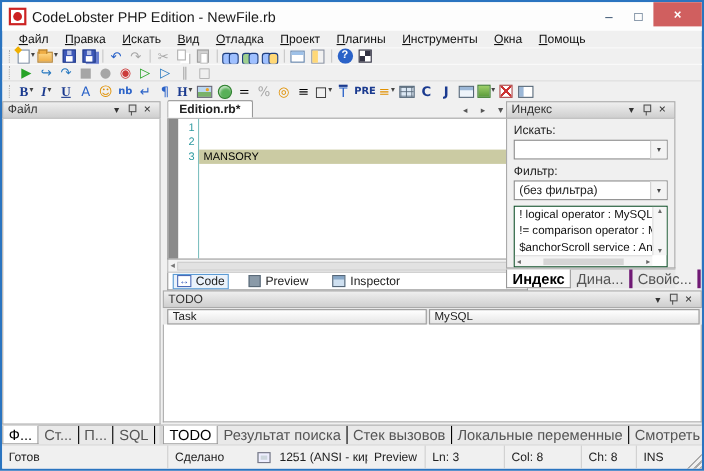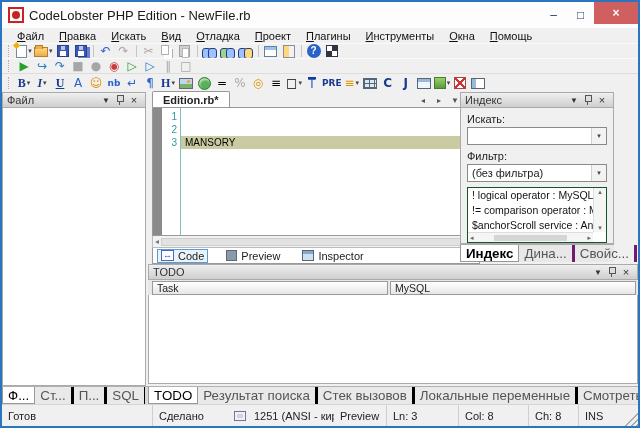--- a/index.html
+++ b/index.html
@@ -119,21 +119,21 @@
   .rtab.active{background:#fff;color:#000;font-weight:bold;border:1px solid #999;border-top:none;}
   
   .todo{position:absolute;left:148px;top:264px;width:490px;height:122px;}
   .tcols{height:15px;display:flex;background:#e8e8e8;padding:1px 2px 0 4px;gap:2px;}
   .tcol{background:linear-gradient(#fff,#e6e6e6);border:1px solid #9a9a9a;font-size:10.5px;padding-left:4px;display:flex;align-items:center;color:#222;}
   .tcol.task{width:236px;}
   .tcol.line{flex:1;}
   .tbody{background:#fff;border:1px solid #aaa;border-top:none;height:89px;}
   
   .tabsrow{position:absolute;left:2px;right:2px;top:386px;height:18px;background:#e9e9e9;border-top:1px solid #b0b0b0;display:flex;font-size:10.5px;}
-  .btab{display:flex;align-items:center;padding:0 5px;color:#555;border-right:3px solid #000000;background:transparent;border-top:none;border-left:none;border-bottom:none;white-space:nowrap;}
+  .btab{display:flex;align-items:center;padding:0 5px;color:#555;border-right:1px solid #000000;background:transparent;border-top:none;border-left:none;border-bottom:none;white-space:nowrap;}
   .btab.active{background:#fff;color:#000;border:1px solid #999;border-top:1px solid #fff;margin-top:-1px;}
   .lgrp{display:flex;width:146px;overflow:hidden;border-right:3px solid #d8d8d8;}
   .rgrp{display:flex;overflow:hidden;flex:1;}
   
   .status{position:absolute;left:2px;right:2px;top:404px;height:22px;background:#f0f0f0;border-top:1px solid #d5d5d5;display:flex;align-items:center;font-size:11px;color:#222;}
   .seg{padding:0 6px;display:flex;align-items:center;height:100%;}
   .seg.b{border-left:1px solid #cfcfcf;}
   .seg.ready{width:150px;}
   .seg.done{width:76px;}
   .seg.enc{width:82px;overflow:hidden;white-space:nowrap;padding:0 2px;}

